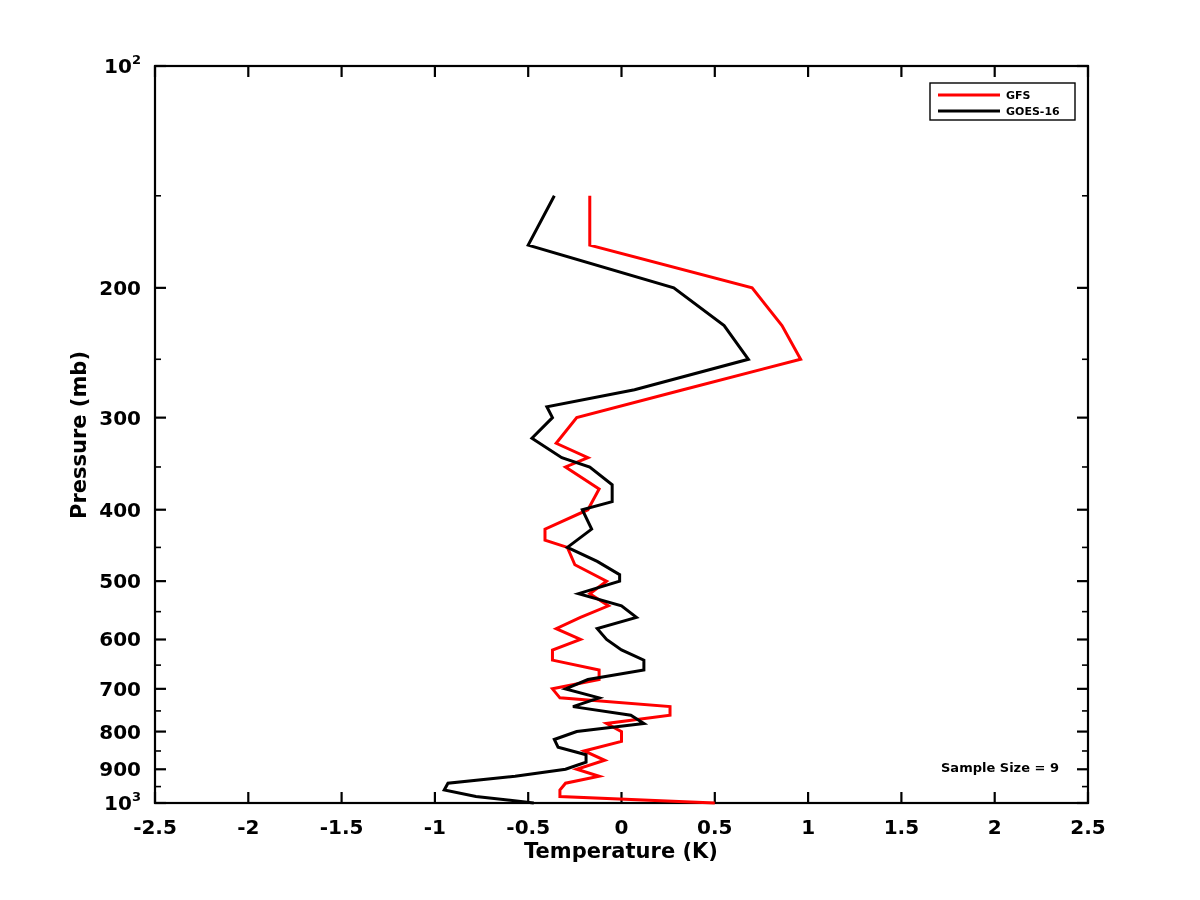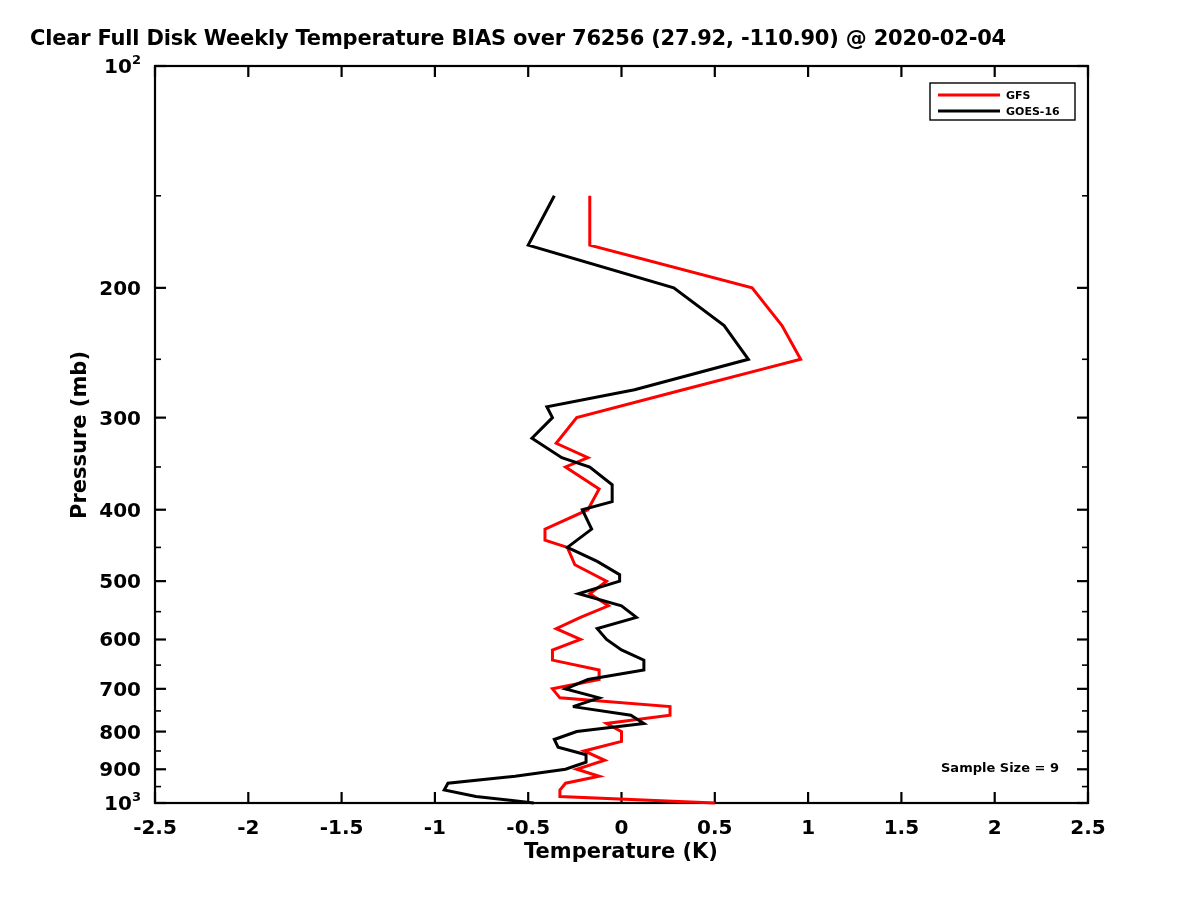--- a/index.html
+++ b/index.html
@@ -18,21 +18,20 @@
   .axlabel{font-size:21px;font-weight:bold;fill:#000;}
   .tick-text{font-size:20px;font-weight:bold;fill:#000;}
   .annot{font-size:13px;font-weight:bold;fill:#000;}
   .legend-text{font-size:11px;font-weight:bold;fill:#000;}
 </style>
 </head>
 <body>
 
 <div id="figure">
 
-  <div id="title">Clear Full Disk Weekly Temperature BIAS over 76256 (27.92, -110.90) @ 2020-02-04</div>
 
   <svg id="plotsvg" width="1200" height="900">
 
     <g id="frame">
         <rect x="155" y="66" width="933" height="737" fill="none" stroke="#000" stroke-width="2.2"></rect>
       </g>
 
     <g id="xticks">
         <line x1="155" y1="803" x2="155" y2="792" stroke="#000" stroke-width="2.2"></line>
         <line x1="155" y1="66" x2="155" y2="77" stroke="#000" stroke-width="2.2"></line>

